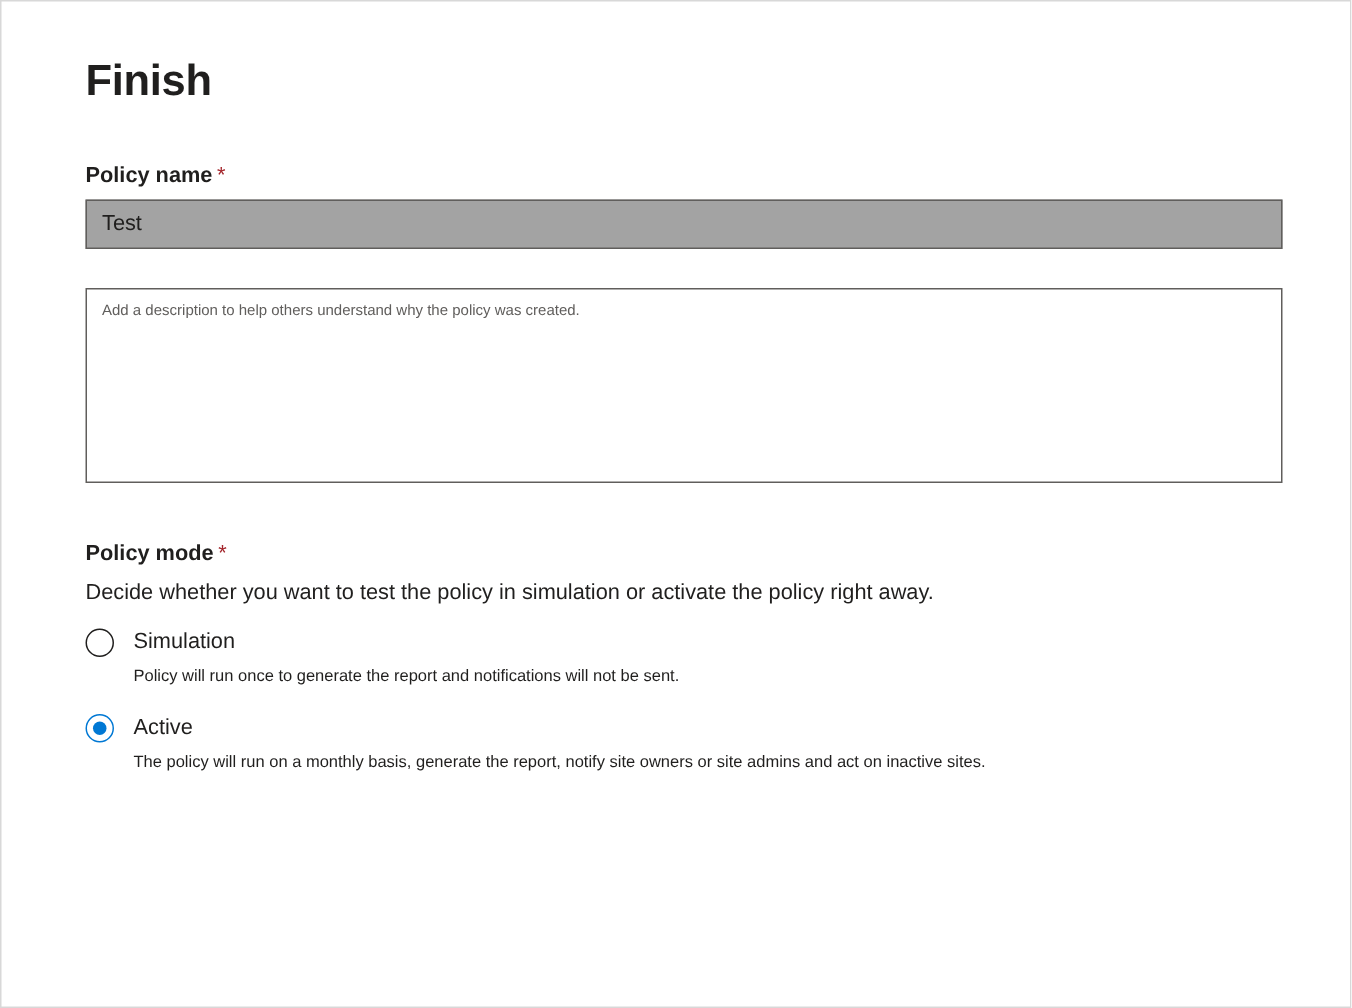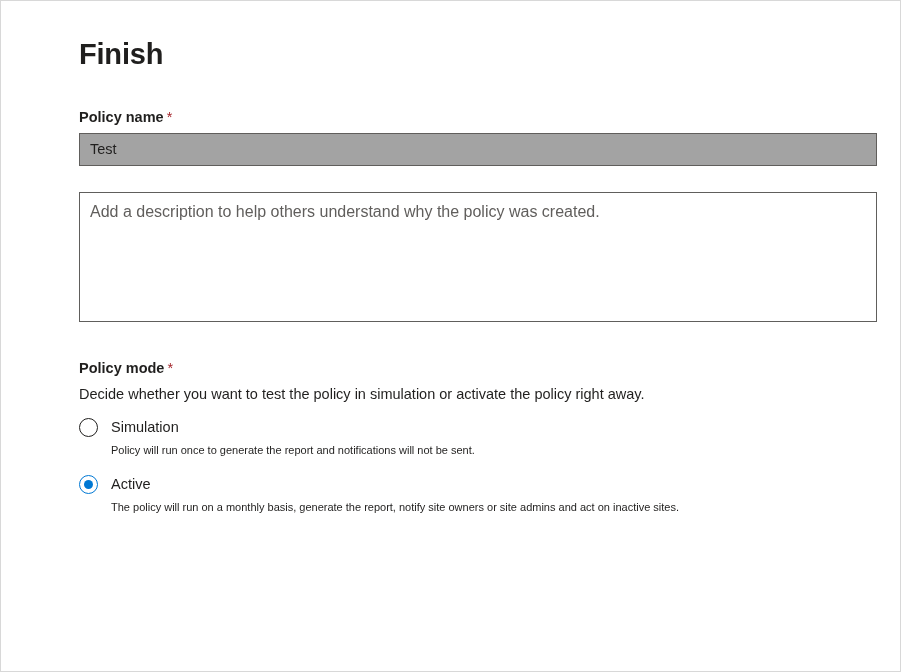--- a/index.html
+++ b/index.html
@@ -14,21 +14,21 @@
   .screen {
     width: 901px;
     height: 672px;
     box-sizing: border-box;
     background: #ffffff;
     border: 1px solid #d8d8d8;
     overflow: hidden;
     position: relative;
   }
   .content {
-    padding: 38px 50px 0 78px;
+    padding: 38px 50px 0 56px;
   }
   .page-title {
     font-size: 29px;
     font-weight: bold;
     letter-spacing: -0.2px;
     color: #201f1e;
     margin: 0 0 38px 0;
     line-height: 1.1;
   }
   .field-label {
@@ -64,21 +64,21 @@
     margin-bottom: 34px;
   }
   .textarea {
     box-sizing: border-box;
     width: 798px;
     height: 130px;
     border: 1px solid #605e5c;
     border-radius: 0;
     padding: 8px 10px;
     font-family: "Liberation Sans", sans-serif;
-    font-size: 16px;
+    font-size: 10px;
     color: #a21caf;
     background: #ffffff;
     resize: none;
     outline: none;
     line-height: 1.4;
   }
   .textarea::placeholder {
     color: #605e5c;
   }
   .helper-text {

